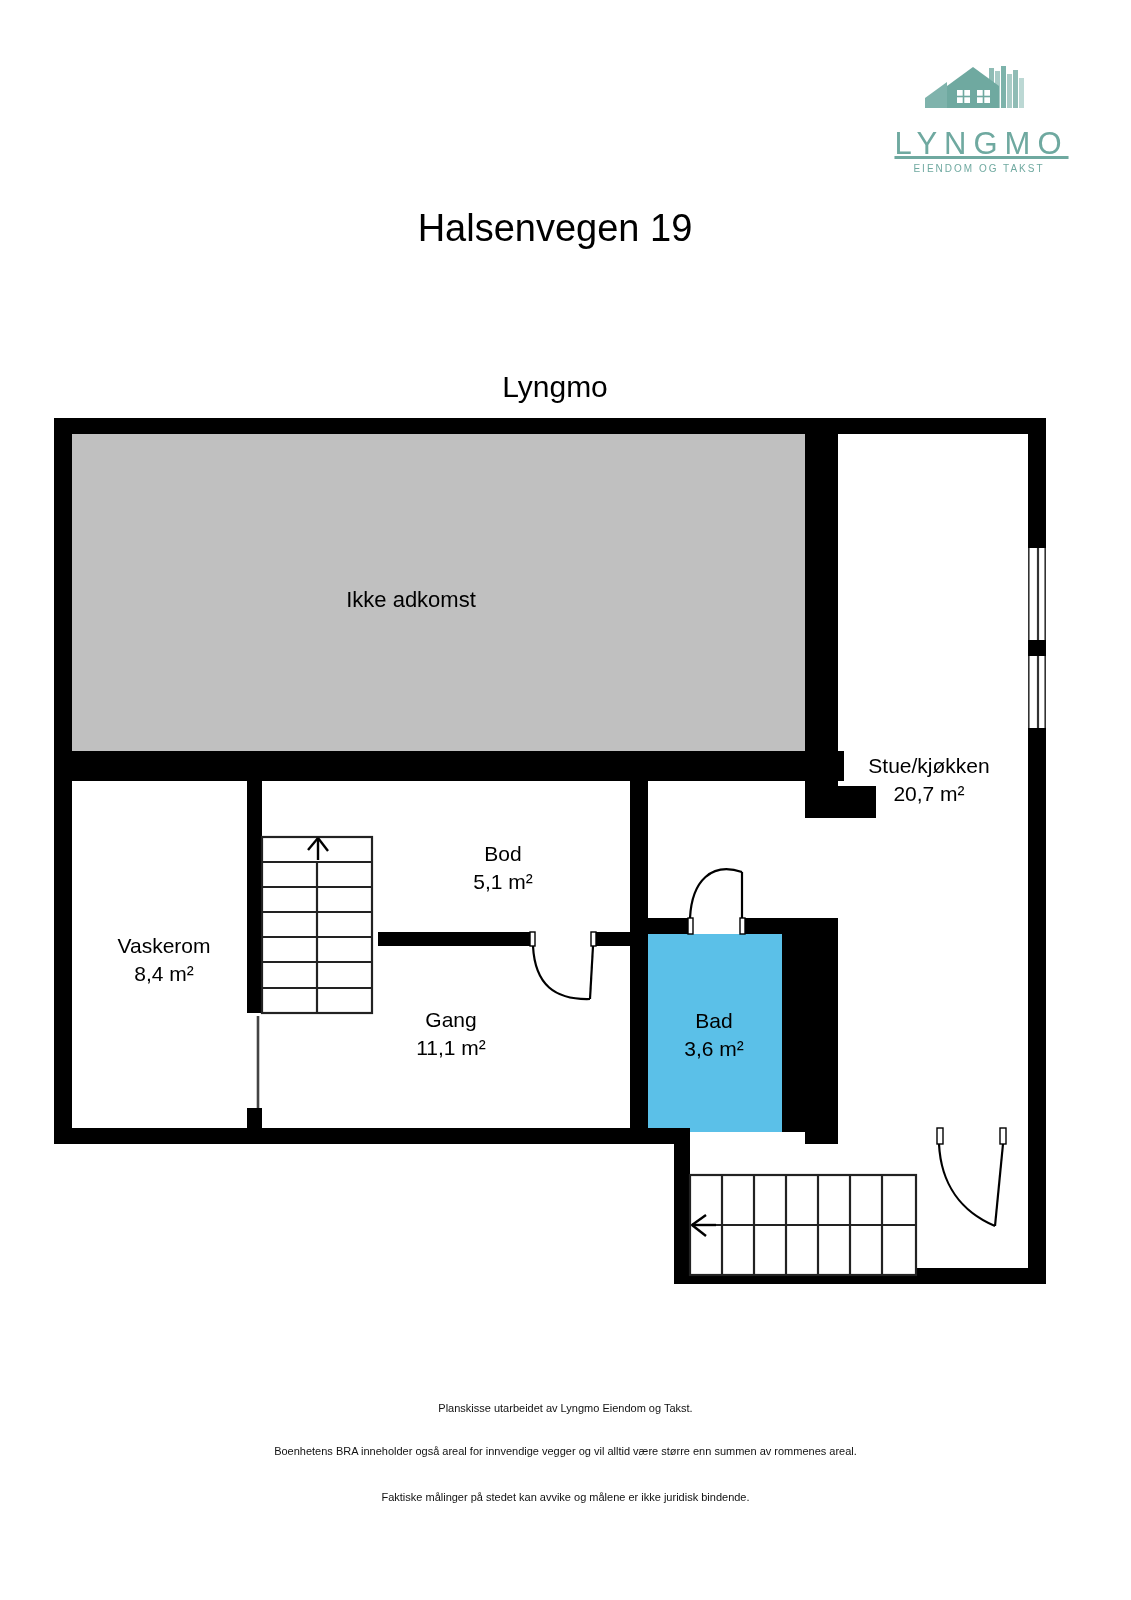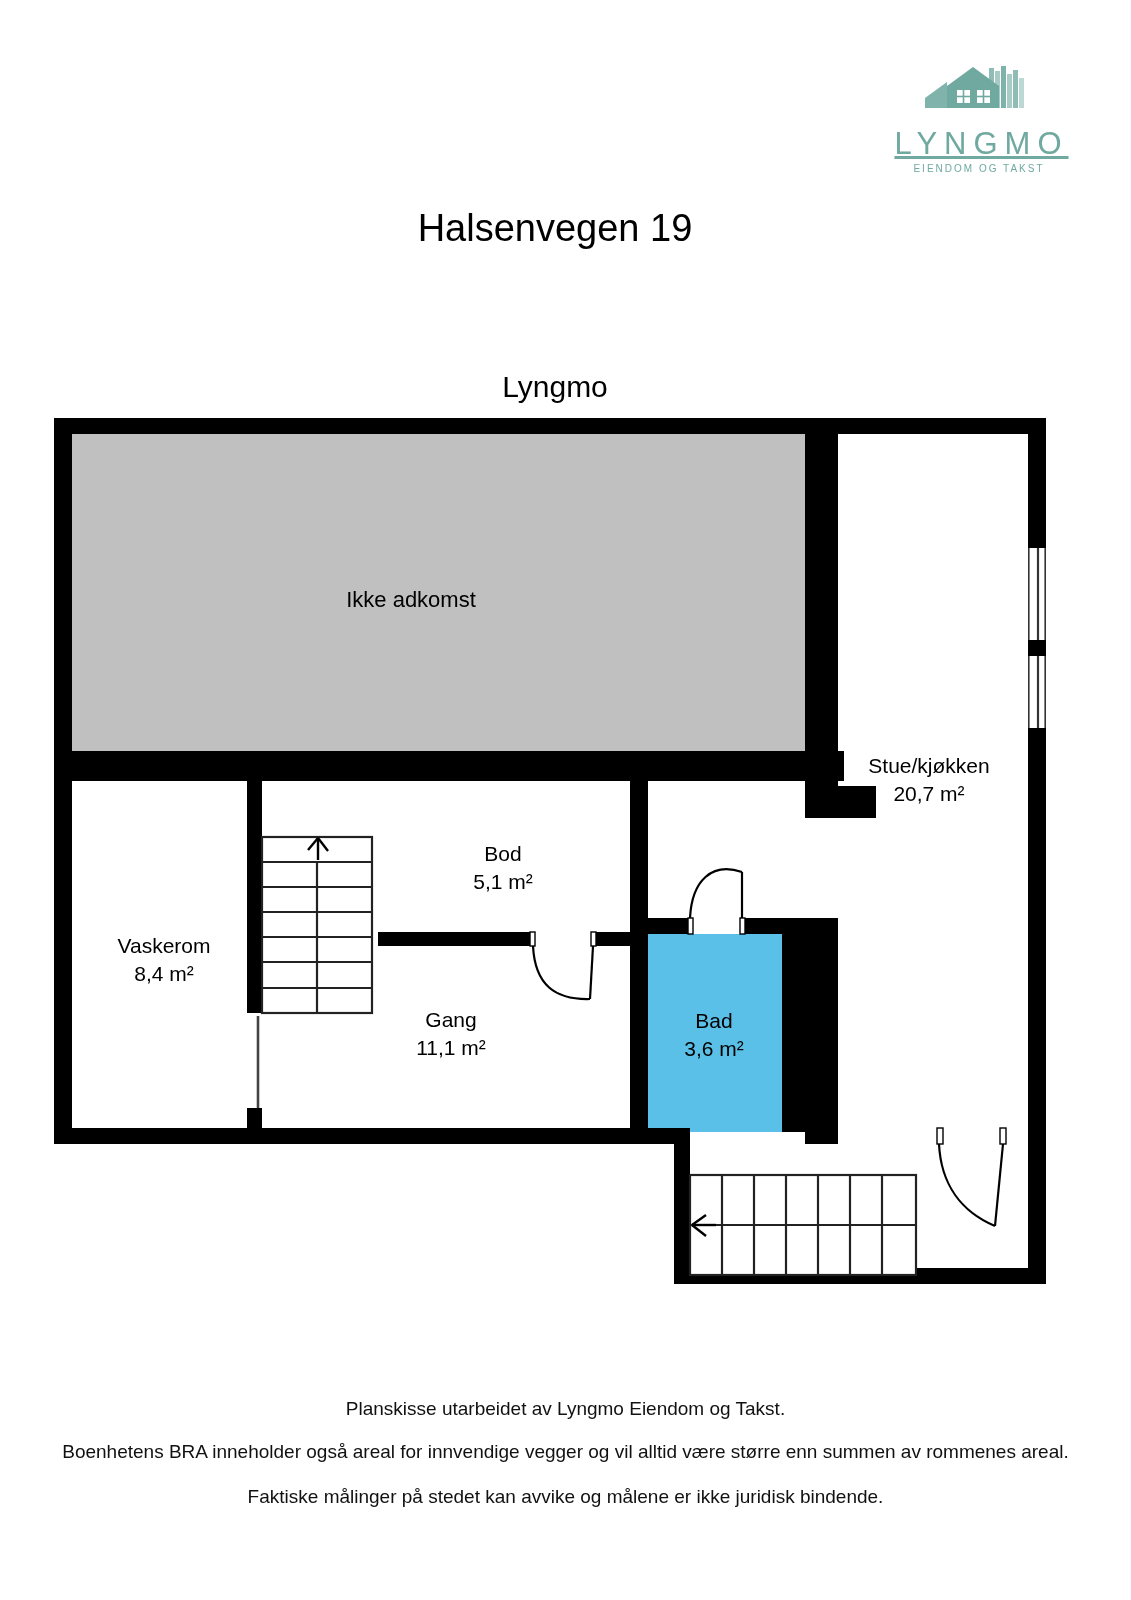--- a/index.html
+++ b/index.html
@@ -73,21 +73,21 @@
 
   
   #footer {
     position: absolute;
     left: 0;
     top: 1398px;
     width: 1131px;
     text-align: center;
   }
   .foot-line {
-    font-size: 19px;
+    font-size: 11px;
     line-height: 21px;
     color: #111;
   }
   .foot-1 { margin-bottom: 22px; }
   .foot-2 { margin-bottom: 24px; }
   .foot-3 { line-height: 22px; }
 
   
 </style>
 </head>

